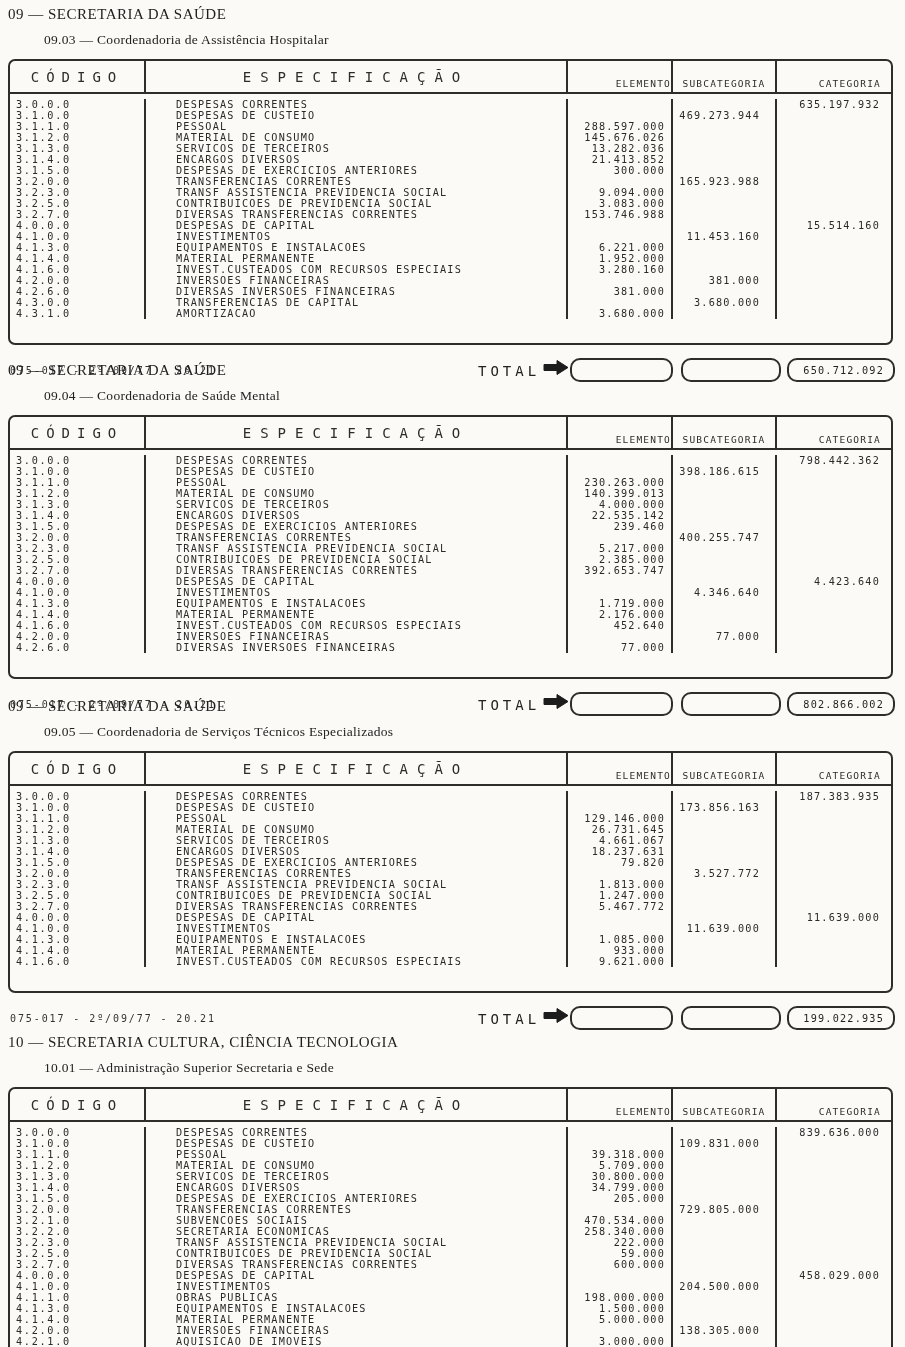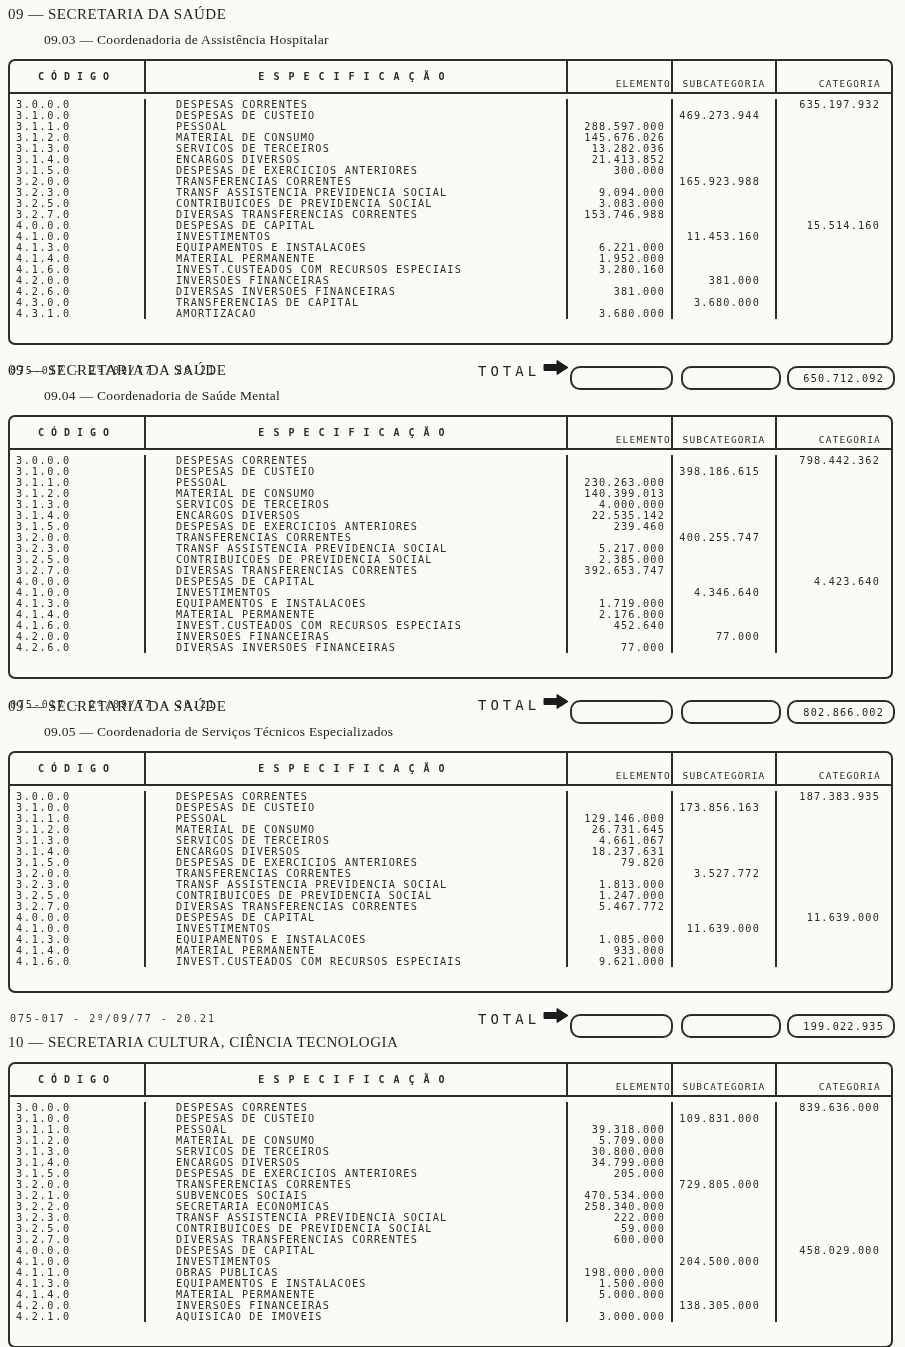--- a/index.html
+++ b/index.html
@@ -23,21 +23,21 @@
   }
   .thead{display:flex;height:31px;border-bottom:2px solid #2e2d2a}
   .th,.td{box-sizing:border-box}
   .c-code{width:136px}
   .c-spec{width:422px}
   .c-ele{width:105px}
   .c-sub{width:104px}
   .c-cat{flex:1;min-width:0}
   .thead .c-code,.thead .c-spec{
     display:flex;align-items:center;justify-content:center;
-    font-size:10px;font-weight:bold;color:#2c2c2c;
+    font-size:14px;font-weight:normal;color:#2c2c2c;
   }
   .thead .c-code{letter-spacing:7px;border-right:2px solid #2e2d2a}
   .thead .c-spec{letter-spacing:9px;border-right:2px solid #2e2d2a}
   .thead .c-ele,.thead .c-sub,.thead .c-cat{
     display:flex;align-items:flex-end;font-size:9.5px;letter-spacing:1.2px;
     padding-bottom:3px;color:#2c2c2c;
   }
   .thead .c-ele{justify-content:flex-end;border-right:2px solid #2e2d2a}
   .thead .c-sub{justify-content:center;border-right:2px solid #2e2d2a}
   .thead .c-cat{justify-content:flex-end;padding-right:10px}
@@ -47,21 +47,21 @@
   .td.c-code{padding-left:6px;letter-spacing:1.7px;border-right:2px solid #2e2d2a}
   .td.c-spec{padding-left:30px;letter-spacing:1.2px;border-right:2px solid #2e2d2a}
   .td.c-ele{text-align:right;padding-right:6px;letter-spacing:1.2px;border-right:2px solid #2e2d2a}
   .td.c-sub{text-align:right;padding-right:15px;letter-spacing:1.2px;border-right:2px solid #2e2d2a}
   .td.c-cat{text-align:right;padding-right:11px;letter-spacing:1.2px}
   .foot{position:relative;height:27px;margin-top:13px}
   .stamp{position:absolute;left:10px;top:7px;font-size:10px;letter-spacing:1.9px;color:#333}
   .total-label{position:absolute;left:478px;top:5px;font-size:14px;letter-spacing:4px;color:#222}
   .arrow-wrap{position:absolute;left:543px;top:1px;width:26px;height:17px}
   .tb{
-    position:absolute;top:8px;height:24px;box-sizing:border-box;
+    position:absolute;top:0;height:24px;box-sizing:border-box;
     border:2px solid #2e2d2a;border-radius:10px;background:transparent;
   }
   .tb-ele{left:570px;width:103px}
   .tb-sub{left:681px;width:100px}
   .tb-cat{
     left:787px;width:108px;display:flex;align-items:center;justify-content:flex-end;
     padding-right:9px;font-size:10.2px;letter-spacing:1.2px;color:#1f1f1f;
   }
   #s1{top:6px}
   #s2{top:362px}
@@ -528,20 +528,21 @@
         </svg>
     </span>
     <span class="tb tb-ele"></span>
     <span class="tb tb-sub"></span>
     <span class="tb tb-cat">199.022.935</span>
   </div>
 </section>
 
 <section class="sec" id="s4">
   <h1 class="sec-title">10 — SECRETARIA CULTURA, CIÊNCIA TECNOLOGIA</h1>
+  <h2 class="sub-title">10.01 — Administração Superior Secretaria e Sede</h2>
   <div class="tbl">
     <div class="thead">
       <div class="th c-code">CÓDIGO</div>
       <div class="th c-spec">ESPECIFICAÇÃO</div>
       <div class="th c-ele">ELEMENTO</div>
       <div class="th c-sub">SUBCATEGORIA</div>
       <div class="th c-cat">CATEGORIA</div>
     </div>
     <div class="tbody">
         <div class="tr">

